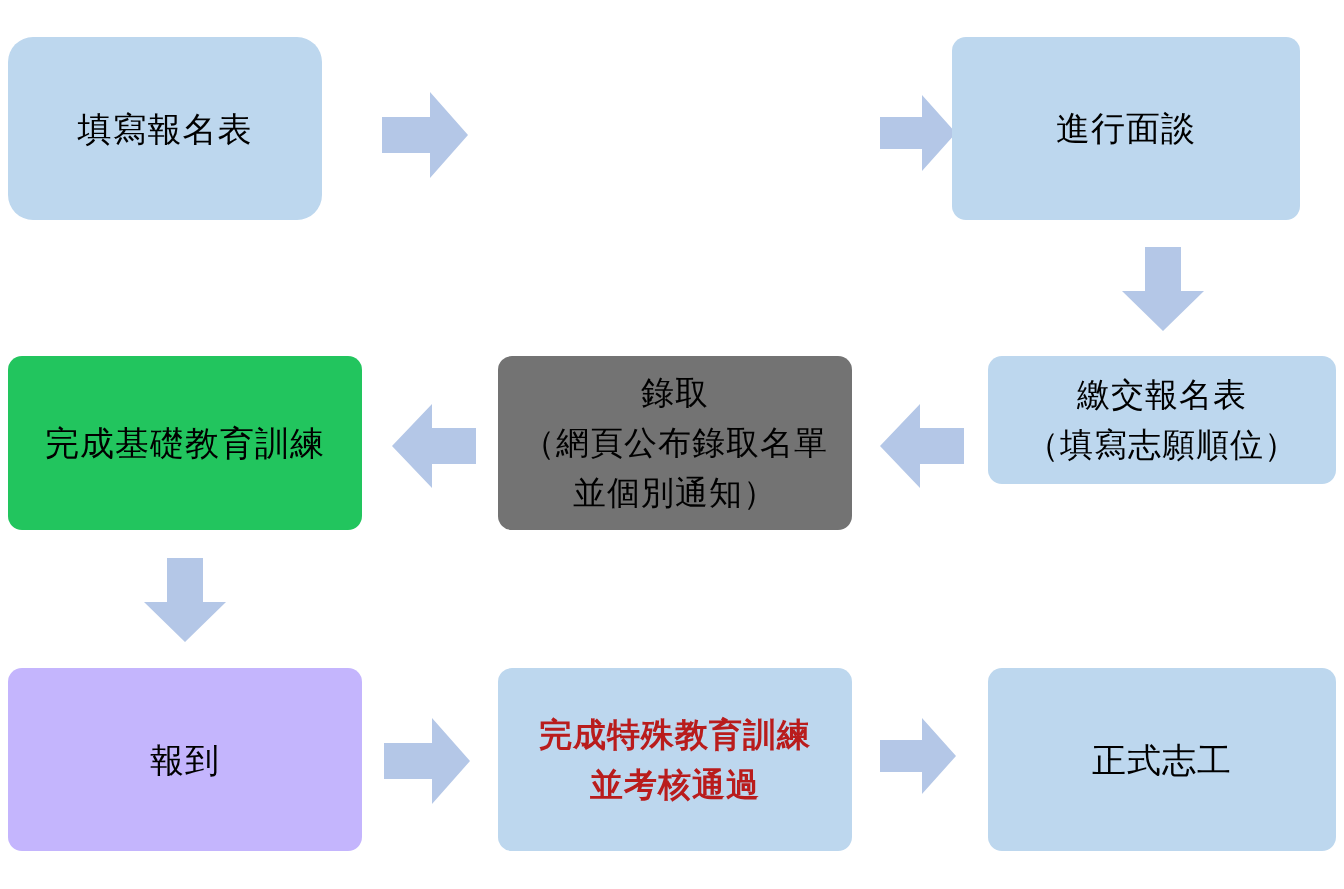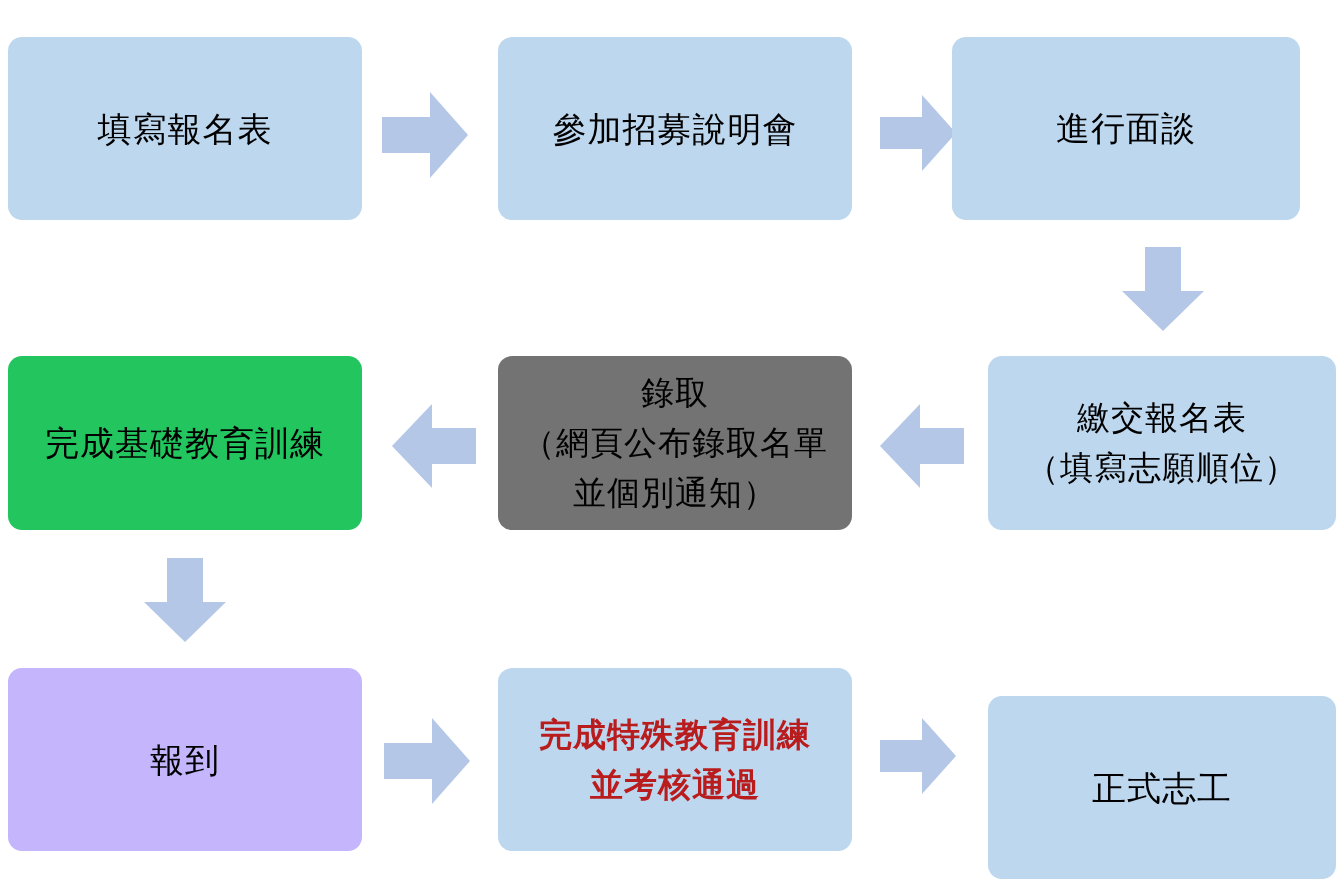--- a/index.html
+++ b/index.html
@@ -55,33 +55,30 @@
   }
   .arrow-fill {
     fill: #b4c7e7;
   }
 </style>
 </head>
 <body>
 
 <div id="canvas" style="background: rgb(255, 255, 255);">
 
-  <div class="node" style="left: 8px; top: 37px; width: 354px; height: 183px; background: rgb(189, 215, 238);">
+  <div class="node" style="left: 8px; top: 37px; width: 314px; height: 183px; background: rgb(189, 215, 238); border-radius: 25px;">
     <div class="node-label" style="color: rgb(0, 0, 0);">填寫報名表</div>
   </div>
 
   <div class="arrow" style="left:382px; top:92px; width:86px; height:86px;">
     <svg viewBox="0 0 86 86" preserveAspectRatio="none">
       <polygon class="arrow-fill" points="0,25 48,25 48,0 86,43 48,86 48,61 0,61" fill="#b4c7e7"></polygon>
     </svg>
   </div>
 
-  <div class="node" style="left: 498px; top: 37px; width: 354px; height: 183px; background: rgb(189, 215, 238);">
-    <div class="node-label" style="color: rgb(0, 0, 0);">參加招募說明會</div>
-  </div>
 
   <div class="arrow" style="left:880px; top:95px; width:76px; height:76px;">
     <svg viewBox="0 0 76 76" preserveAspectRatio="none">
       <polygon class="arrow-fill" points="0,22 42,22 42,0 76,38 42,76 42,54 0,54" fill="#b4c7e7"></polygon>
     </svg>
   </div>
 
   <div class="node" style="left: 952px; top: 37px; width: 348px; height: 183px; background: rgb(189, 215, 238); font-family: Liberation Serif, serif;">
     <div class="node-label" style="color: rgb(0, 0, 0);">進行面談</div>
   </div>
@@ -107,21 +104,21 @@
 （網頁公布錄取名單
 並個別通知）</div>
   </div>
 
   <div class="arrow" style="left:880px; top:404px; width:84px; height:84px;">
     <svg viewBox="0 0 84 84" preserveAspectRatio="none">
       <polygon class="arrow-fill" points="84,24 40,24 40,0 0,42 40,84 40,60 84,60" fill="#b4c7e7"></polygon>
     </svg>
   </div>
 
-  <div class="node" style="left: 988px; top: 356px; width: 348px; height: 174px; background: rgb(189, 215, 238);">
+  <div class="node" style="left: 988px; top: 356px; width: 348px; height: 128px; background: rgb(189, 215, 238);">
     <div class="node-label two-line" style="color: rgb(0, 0, 0);">繳交報名表
 （填寫志願順位）</div>
   </div>
 
   <div class="arrow" style="left:144px; top:558px; width:82px; height:84px;">
     <svg viewBox="0 0 82 84" preserveAspectRatio="none">
       <polygon class="arrow-fill" points="23,0 59,0 59,44 82,44 41,84 0,44 23,44" fill="#b4c7e7"></polygon>
     </svg>
   </div>
 
@@ -139,17 +136,17 @@
     <div class="node-label two-line" style="color: #b91c1c; font-weight: bold;">完成特殊教育訓練
 並考核通過</div>
   </div>
 
   <div class="arrow" style="left:880px; top:718px; width:76px; height:76px;">
     <svg viewBox="0 0 76 76" preserveAspectRatio="none">
       <polygon class="arrow-fill" points="0,22 42,22 42,0 76,38 42,76 42,54 0,54" fill="#b4c7e7"></polygon>
     </svg>
   </div>
 
-  <div class="node" style="left: 988px; top: 696px; width: 348px; height: 183px; background: rgb(189, 215, 238);">
+  <div class="node" style="left: 988px; top: 668px; width: 348px; height: 183px; background: rgb(189, 215, 238);">
     <div class="node-label" style="color: rgb(0, 0, 0);">正式志工</div>
   </div>
 
 </div>
 
 </body></html>

